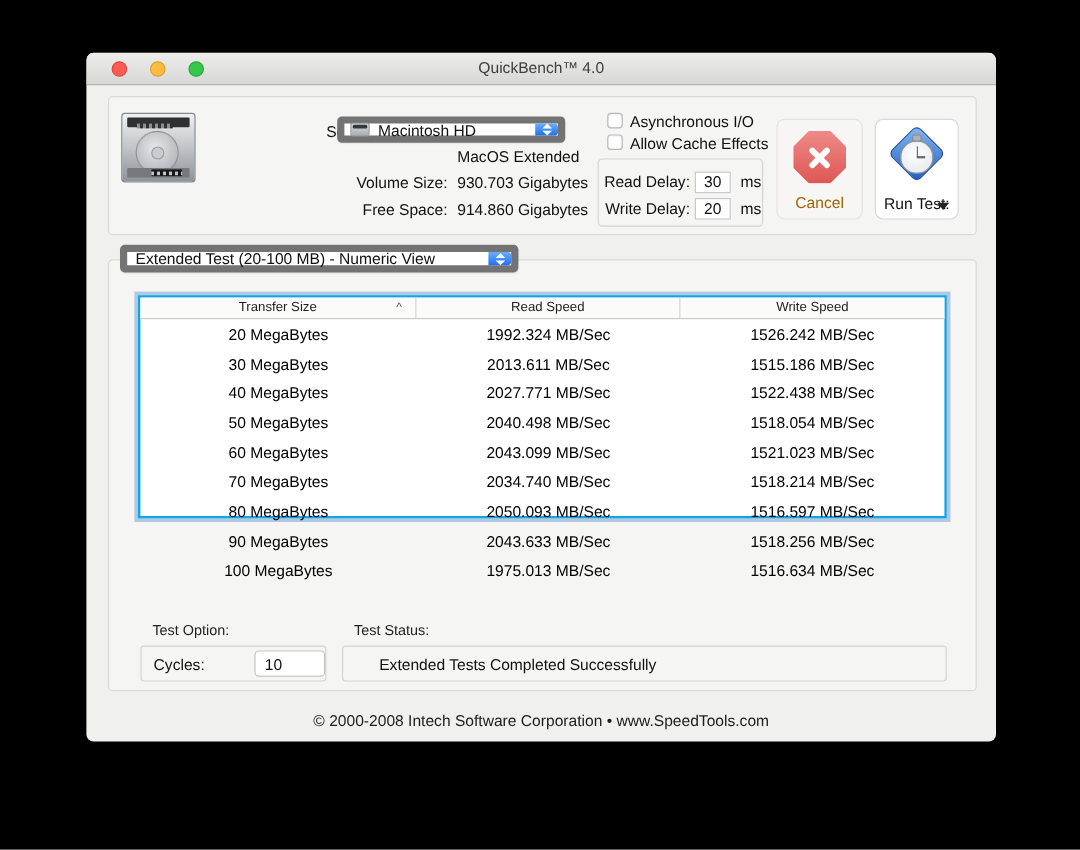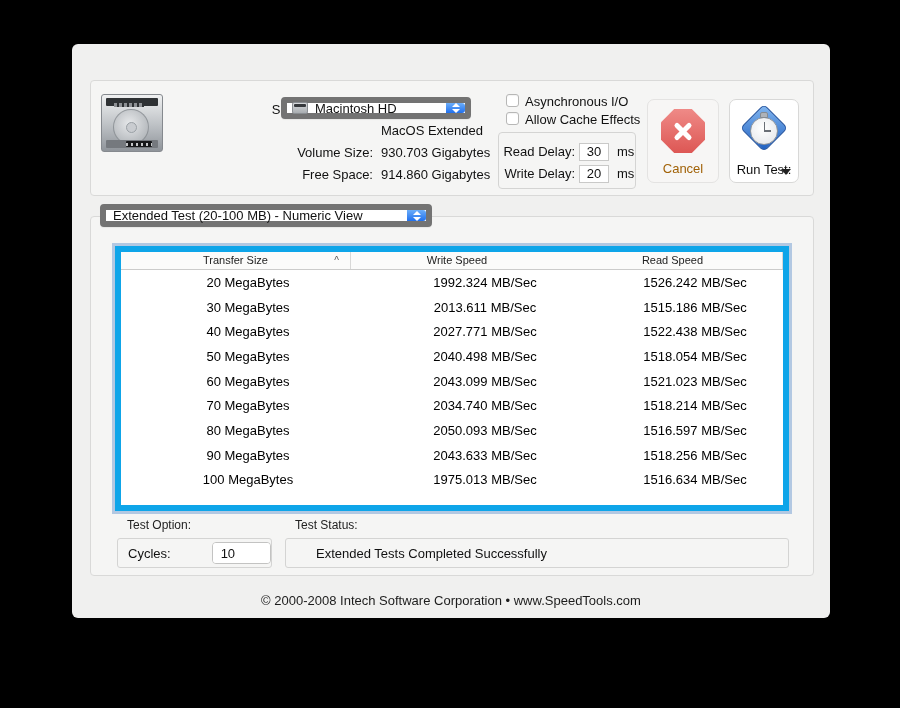--- a/index.html
+++ b/index.html
@@ -112,34 +112,34 @@
   .watch-crown{position:absolute;left:21px;top:6px;width:8px;height:6px;background:#aeb3b9;
     border-radius:2px 2px 0 0;border:1px solid #858b92;box-sizing:border-box;}
   .hand-m{position:absolute;left:24.5px;top:16px;width:1.5px;height:9px;background:#6a6f76;}
   .hand-h{position:absolute;left:25px;top:24px;width:7px;height:1.5px;background:#6a6f76;}
   .run-caret{position:absolute;right:7px;bottom:7px;width:0;height:0;
     border-left:5px solid transparent;border-right:5px solid transparent;border-top:6px solid #222;}
   
   .popup2{left:28px;top:160px;width:332px;height:23px;z-index:5;}
   
   .bench-table{
-    position:absolute;left:43px;top:202px;width:674px;height:265px;box-sizing:border-box;
-    background:#fff;border:6px solid #0ea5e9;
+    position:absolute;left:43px;top:202px;width:674px;height:186px;box-sizing:border-box;
+    background:#fff;border:2px solid #0ea5e9;
     box-shadow:0 0 0 3px rgba(122,162,212,.55);
     z-index:4;
   }
   .thead{display:flex;height:18px;background:#fbfbfa;border-bottom:1px solid #cccccb;box-sizing:border-box;}
   .th{font-size:11px;color:#222;text-align:center;line-height:17px;position:relative;box-sizing:border-box;}
   .th1{width:230px;border-right:1px solid #d8d8d7;}
   .th2{width:220px;border-right:1px solid #d8d8d7;}
   .th3{flex:1;}
   .sort-caret{position:absolute;right:11px;top:0;font-size:10px;color:#555;}
   .tbody{display:flex;flex-direction:column;}
   .tr{display:flex;height:24.7px;align-items:center;}
-  .td{font-size:13px;color:#000;text-align:center;margin-left:12px;}
+  .td{font-size:13px;color:#000;text-align:center;}
   .td1{width:230px;}
   .td2{width:220px;}
   .td3{flex:1;}
   
   .group-label{position:absolute;font-size:12px;color:#222;height:14px;line-height:14px;}
   .group-box{position:absolute;top:494px;height:30px;border:1px solid #d4d4d3;border-radius:3px;
     box-sizing:border-box;display:flex;align-items:center;gap:36px;}
   .opt-box{left:45px;width:155px;}
   .status-box{left:213px;width:504px;}
   .cycles-label{font-size:13px;color:#111;margin-left:10px;}
@@ -151,20 +151,26 @@
   
   .footer{position:absolute;left:0;right:0;top:548px;height:18px;line-height:18px;
     text-align:center;font-size:13px;color:#1c1c1c;}
 </style>
 </head>
 <body>
 
 <div class="stage">
   <div class="window">
 
+    <div class="titlebar">
+      <span class="light red"></span>
+      <span class="light yellow"></span>
+      <span class="light green"></span>
+      <div class="title">QuickBench™ 4.0</div>
+    </div>
 
     <div class="panel panel1">
 
       <div class="hd-icon">
         <div class="hd-top">
             <div class="hd-top-pins"></div>
           </div>
         <div class="hd-platter">
             <div class="hd-hub"></div>
           </div>
@@ -243,25 +249,25 @@
     </div>
 
     <div class="panel panel2"></div>
 
     <div class="bench-table">
       <div class="thead">
         <div class="th th1">
           <span>Transfer Size</span>
           <span class="sort-caret">^</span>
         </div>
+        <div class="th th2">
+          <span>Read Speed</span>
+        </div>
         <div class="th th3">
           <span>Write Speed</span>
-        </div>
-        <div class="th th2">
-          <span>Read Speed</span>
         </div>
       </div>
       <div class="tbody">
 
           <div class="tr">
             <div class="td td1">20 MegaBytes</div>
             <div class="td td2">1992.324 MB/Sec</div>
             <div class="td td3">1526.242 MB/Sec</div>
           </div>
 

